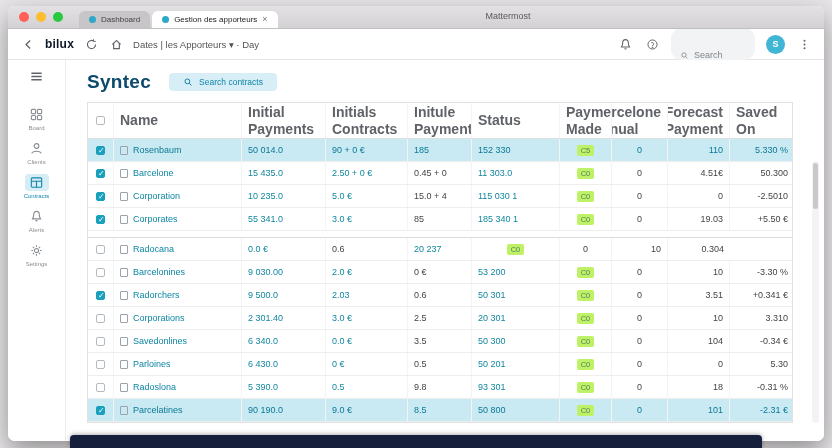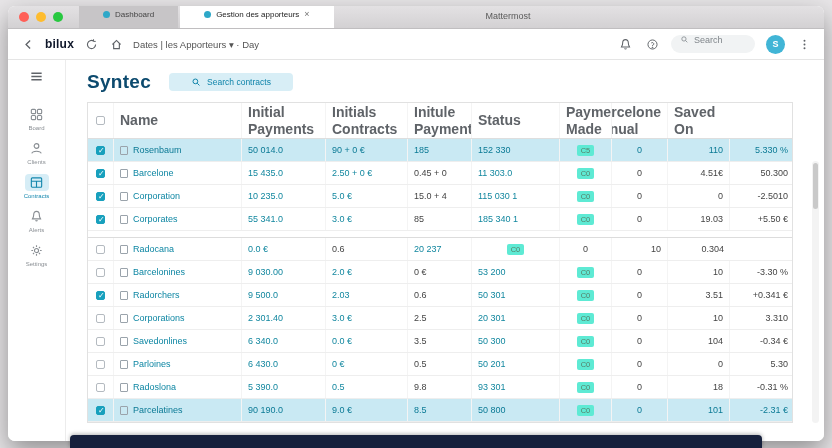--- a/index.html
+++ b/index.html
@@ -20,21 +20,21 @@
   .chrome {
     height: 23px; background: linear-gradient(#e3e1e3,#d3d1d3);
     border-bottom: 1px solid #c0bec0;
     display: flex; align-items: flex-end; position: relative; flex: 0 0 auto;
   }
   .lights { display: flex; gap: 7px; margin: 0 0 6px 11px; }
   .light { width: 10px; height: 10px; border-radius: 50%; }
   .light.red { background: #ff5f57; } .light.yellow { background: #febc2e; } .light.green { background: #28c840; }
   .tabstrip { display: flex; margin-left: 16px; height: 19px; align-items: flex-end; }
   .tab {
-    display: flex; align-items: center; gap: 5px; padding: 0 24px; height: 28px;
+    display: flex; align-items: center; gap: 5px; padding: 0 10px; height: 17px;
     font-size: 8px; color: #454545; background: #c7c5c7; border-radius: 6px 6px 0 0; margin-right: 2px;
     white-space: nowrap;
   }
   .tab.active { background: #fff; color: #222; }
   .favicon { width: 7px; height: 7px; border-radius: 50%; background: #2ea8c8; flex: 0 0 auto; }
   .tab-close { font-size: 9px; color: #777; line-height: 1; }
   .window-title {
     position: absolute; left: 300px; right: 116px; top: 5px;
     text-align: center; font-size: 9px; color: #5a5a5a; pointer-events: none;
   }
@@ -42,22 +42,22 @@
   .toolbar {
     height: 31px; background: #fff; border-bottom: 1px solid #e5e5e5;
     display: flex; align-items: center; padding: 0 12px; gap: 9px; flex: 0 0 auto;
   }
   .tool-ico { width: 16px; height: 16px; color: #5f6368; display: flex; align-items: center; justify-content: center; }
   .tool-ico svg { width: 13px; height: 13px; }
   .app-name { font-size: 12px; font-weight: bold; color: #0f172a; letter-spacing: .2px; }
   .nav-text { font-size: 9.5px; color: #555; }
   .toolbar-right { margin-left: auto; display: flex; align-items: center; gap: 11px; }
   .search-pill {
-    display: flex; align-items: flex-start; gap: 5px; background: #f1f3f4;
-    height: 18px; border-radius: 11px; padding: 0 9px; width: 84px;
+    display: flex; align-items: flex-end; gap: 5px; background: #f1f3f4;
+    height: 32px; border-radius: 11px; padding: 0 9px; width: 84px;
     color: #80868b; font-size: 9px;
   }
   .avatar {
     width: 19px; height: 19px; border-radius: 50%; background: #41b5d6; color: #fff;
     font-size: 9px; font-weight: bold; display: flex; align-items: center; justify-content: center;
   }
   
   .body-row { flex: 1; display: flex; background: #fff; overflow: hidden; }
   .sidebar {
     width: 58px; border-right: 1px solid #ececec; padding-top: 9px;
@@ -70,21 +70,21 @@
     padding: 4px 0 5px; color: #8a8f94; font-size: 6px; border-radius: 6px;
   }
   .side-item svg { width: 15px; height: 15px; }
   .side-item .icon-box { width: 24px; height: 17px; display: flex; align-items: center; justify-content: center; border-radius: 4px; }
   .side-item.active { color: #1487ad; }
   .side-item.active .icon-box { background: #d6edf6; }
   .main { flex: 1; padding: 9px 14px 0 21px; position: relative; overflow: hidden; }
   .page-head { display: flex; align-items: center; gap: 18px; margin: 2px 0 9px; }
   .page-title { font-size: 19px; font-weight: bold; color: #0c4a6e; letter-spacing: .3px; }
   .search-chip {
-    background: #d8eef6; border-radius: 4px; height: 18px; padding: 0 22px;
+    background: #d8eef6; border-radius: 4px; height: 18px; padding: 0 14px;
     display: flex; align-items: center; gap: 6px; color: #0f84aa; font-size: 8.5px;
   }
   .search-chip svg { width: 10px; height: 10px; }
   
   .table-wrap { width: 706px; border: 1px solid #e1e1e1; background: #fff; }
   .trow {
     display: grid;
     grid-template-columns: 26px 128px 84px 82px 64px 88px 52px 56px 62px 64px;
     align-items: center; height: 23px; border-bottom: 1px solid #eeeeee;
     font-size: 9px; color: #444;
@@ -94,21 +94,21 @@
   .thead { height: 36px; font-size: 14px; font-weight: bold; color: #5f6368; line-height: 1.2; border-bottom: 1px solid #dedede; }
   .thead .cell { white-space: normal; }
   .checkbox { width: 9px; height: 9px; border: 1px solid #b4bac0; border-radius: 2px; background: #fff; position: relative; flex: 0 0 auto; }
   .checkbox.checked { background: #18a0bd; border-color: #18a0bd; }
   .checkbox.checked::after { content: "✓"; color: #fff; font-size: 8px; position: absolute; top: -1px; left: 1px; }
   .doc-ico { width: 8px; height: 9px; border: 1px solid #9aa3ab; border-radius: 1px; flex: 0 0 auto; }
   .name-link { color: #0d86a3; }
   .teal { color: #12879f; }
   .right { justify-content: flex-end; }
   .center { justify-content: center; }
-  .badge { background: #5eead4; color: #567f69; border-radius: 2px; padding: 0 4px; font-size: 7.5px; height: 11px; line-height: 11px; }
+  .badge { background: #bef264; color: #567f69; border-radius: 2px; padding: 0 4px; font-size: 7.5px; height: 11px; line-height: 11px; }
   .row.selected { background: #c9e9f3; }
   .row.selected .cell, .row.selected .name-link, .row.selected .teal { color: #0b7a95; }
   .group-gap { height: 7px; border-bottom: 1px solid #dcdcdc; background: #fff; }
   .vscroll { position: absolute; right: 5px; top: 101px; bottom: 18px; width: 7px; background: #f3f3f3; border-radius: 4px; }
   .vthumb { position: absolute; top: 2px; left: 1px; width: 5px; height: 46px; background: #c9c9c9; border-radius: 3px; }
   
   .dock {
     position: absolute; left: 50%; transform: translateX(-50%); bottom: 0;
     width: 692px; height: 13px; background: #16203c; border-radius: 4px 4px 0 0;
     box-shadow: 0 -1px 4px rgba(0,0,0,.3); z-index: 40;
@@ -266,20 +266,21 @@
             <div class="cell center">
               <span class="checkbox"></span>
             </div>
             <div class="cell">Name</div>
             <div class="cell">Initial Payments</div>
             <div class="cell">Initials Contracts</div>
             <div class="cell">Initule Payment</div>
             <div class="cell">Status</div>
             <div class="cell">Payments Made</div>
             <div class="cell right">Barcelone annual</div>
+            <div class="cell right">Forecast Payment</div>
             <div class="cell right">Saved On</div>
           </div>
           <div class="trow row selected">
             <div class="cell center">
               <span class="checkbox checked"></span>
             </div>
             <div class="cell">
               <span class="doc-ico"></span>
               <span class="name-link">Rosenbaum</span>
             </div>

